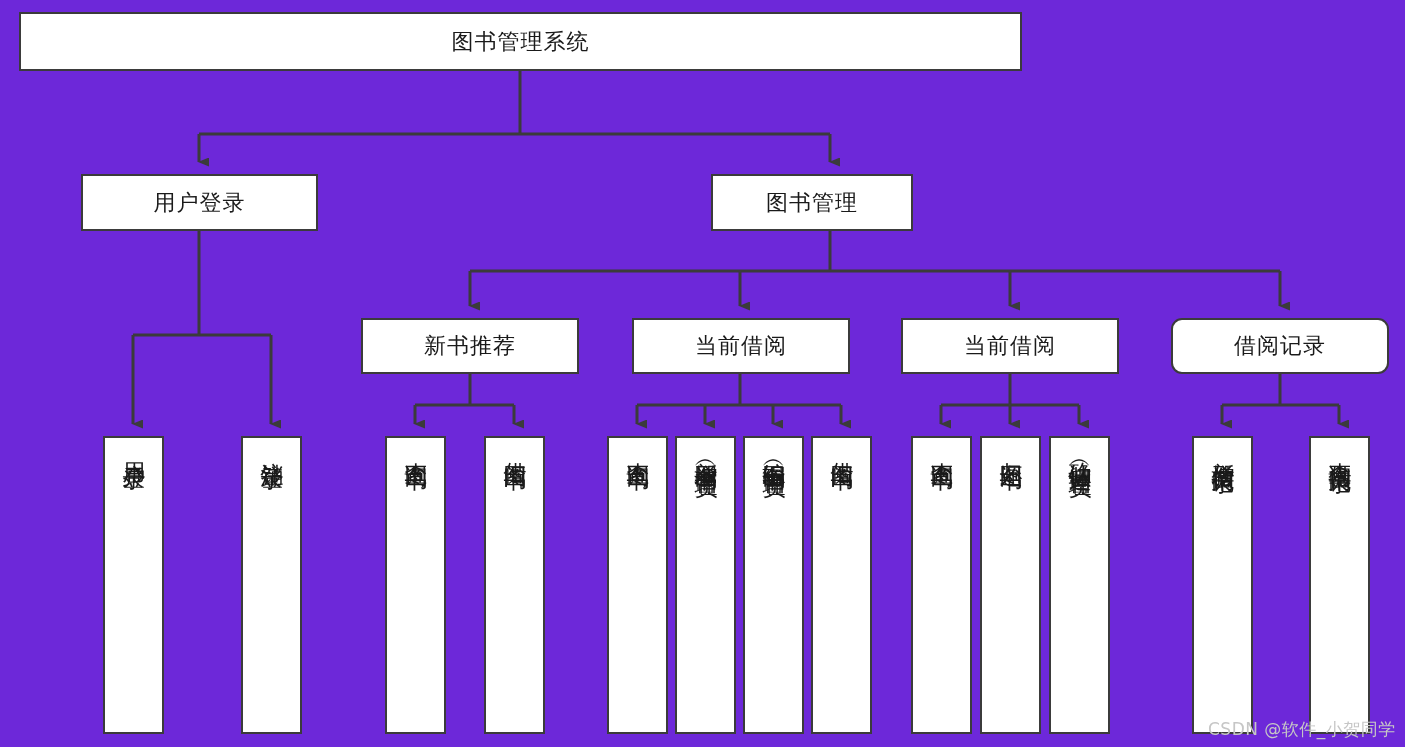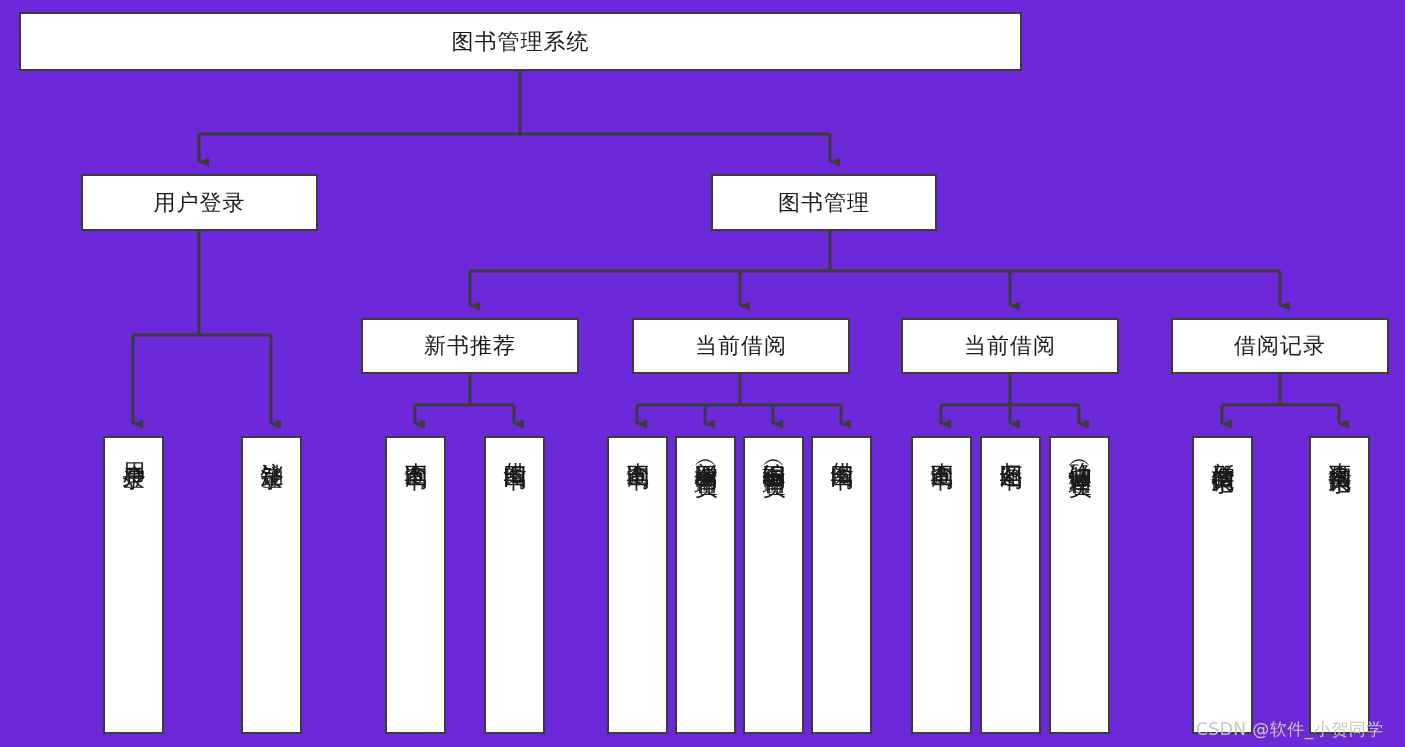--- a/index.html
+++ b/index.html
@@ -52,20 +52,21 @@
     letter-spacing: 2px;
     white-space: nowrap;
   }
   .watermark {
     position: absolute;
     font-size: 17px;
     color: #c6c6c6;
     letter-spacing: 0.5px;
     white-space: nowrap;
     user-select: none;
+    margin-left: 12px;
   }
 </style>
 </head>
 <body>
 
 <div id="canvas">
 
   <svg id="edges" viewBox="0 0 1405 747" xmlns="http://www.w3.org/2000/svg">
     <defs>
       <marker id="arrow" markerWidth="9" markerHeight="11" refX="4.5" refY="10" orient="auto" markerUnits="userSpaceOnUse">
@@ -116,34 +117,34 @@
     </g>
   </svg>
 
   <div class="node horiz" style="left:19px; top:12px; width:1003px; height:59px;">
     <span>图书管理系统</span>
   </div>
 
   <div class="node horiz" style="left:81px; top:174px; width:237px; height:57px;">
     <span>用户登录</span>
   </div>
-  <div class="node horiz" style="left:711px; top:174px; width:226px; height:57px;">
+  <div class="node horiz" style="left:711px; top:174px; width:202px; height:57px;">
     <span>图书管理</span>
   </div>
 
   <div class="node horiz" style="left:361px; top:318px; width:218px; height:56px;">
     <span>新书推荐</span>
   </div>
   <div class="node horiz" style="left:632px; top:318px; width:218px; height:56px;">
     <span>当前借阅</span>
   </div>
   <div class="node horiz" style="left:901px; top:318px; width:218px; height:56px;">
     <span>当前借阅</span>
   </div>
-  <div class="node horiz" style="left:1171px; top:318px; width:218px; height:56px;">
+  <div class="node horiz" style="left:1171px; top:318px; width:218px; height:56px;border-radius:11px;">
     <span>借阅记录</span>
   </div>
 
   <div class="node vert" style="left:103px; top:436px; width:61px; height:298px;">
     <span class="vlabel">用户登录</span>
   </div>
   <div class="node vert" style="left:241px; top:436px; width:61px; height:298px;">
     <span class="vlabel">注销登录</span>
   </div>
 

